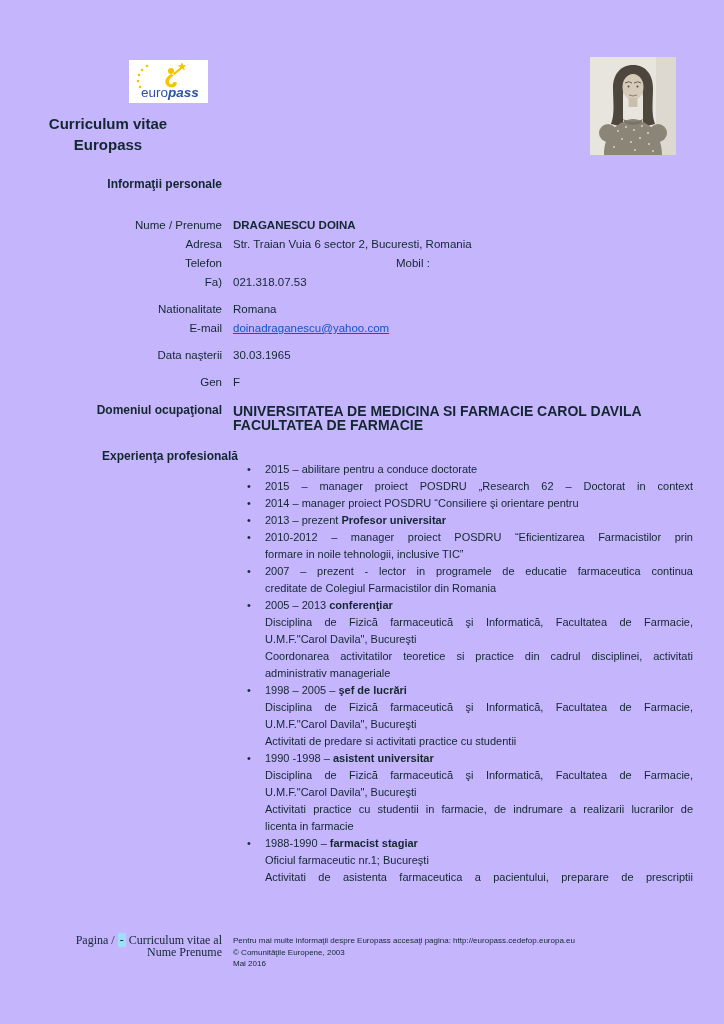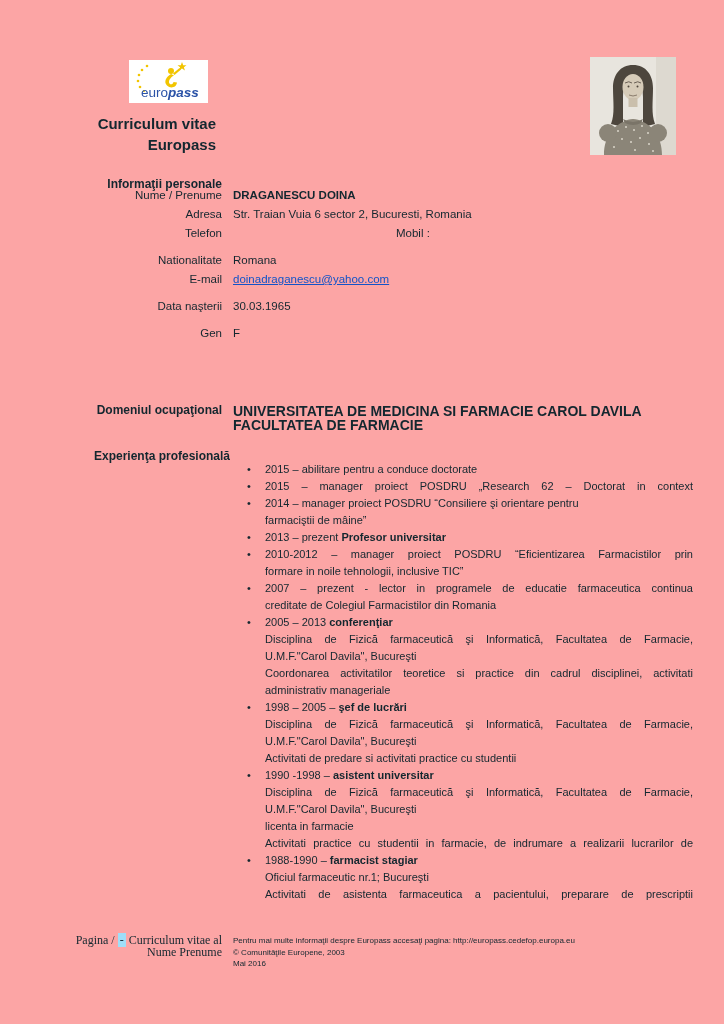--- a/index.html
+++ b/index.html
@@ -1,30 +1,30 @@
 <!DOCTYPE html>
 <html><head>
 <meta charset="utf-8">
 <style>
   html,body{margin:0;padding:0;background:#00b0f0;}
-  .page{position:relative;width:724px;height:1024px;background:#fca5a5;overflow:hidden;
+  .page{position:relative;width:724px;height:1024px;background:#c4b5fd;overflow:hidden;
         font-family:"Liberation Sans",sans-serif;color:#13272f;}
   
   .logo{position:absolute;left:129px;top:60px;width:79px;height:43px;background:#ffffff;}
   .logo svg{display:block;width:100%;height:100%;}
   
   .photo{position:absolute;left:590px;top:57px;width:86px;height:98px;}
   .photo svg{display:block;width:100%;height:100%;}
   
-  .cvtitle{position:absolute;left:0;top:113px;width:216px;text-align:right;
+  .cvtitle{position:absolute;left:0;top:113px;width:216px;text-align:center;
            font-weight:bold;font-size:15px;line-height:21px;}
   .pheading{position:absolute;left:0;top:177px;width:222px;text-align:right;font-weight:bold;font-size:12px;}
-  .eheading{position:absolute;left:8px;top:449px;width:222px;text-align:right;font-weight:bold;font-size:12px;}
-  
-  .rows{position:absolute;left:0;top:189px;right:30px;}
+  .eheading{position:absolute;left:16px;top:449px;width:222px;text-align:right;font-weight:bold;font-size:12px;}
+  
+  .rows{position:absolute;left:0;top:219px;right:30px;}
   .prow{display:flex;margin-bottom:6px;font-size:11.5px;line-height:13px;}
   .prow.gap{margin-top:14px;}
   .plabel{width:222px;text-align:right;flex:none;}
   .pvalue{margin-left:11px;flex:1;position:relative;}
   .mobil{position:absolute;left:163px;top:0;}
   .bold{font-weight:bold;}
   .email-link{color:#1353c8;text-decoration:underline;cursor:pointer;}
   
   .occ{position:absolute;left:0;top:404px;right:30px;display:flex;}
   .occ .plabel{font-weight:bold;font-size:12px;line-height:13px;}
@@ -109,20 +109,24 @@
         <div class="pvalue"><span class="bold">DRAGANESCU DOINA</span></div>
       </div>
       <div class="prow">
         <div class="plabel">Adresa</div>
         <div class="pvalue"><span>Str. Traian Vuia 6 sector 2, Bucuresti, Romania</span></div>
       </div>
       <div class="prow">
         <div class="plabel">Telefon</div>
         <div class="pvalue"><span></span><span class="mobil">Mobil :</span></div>
       </div>
+      <div class="prow">
+        <div class="plabel">Fa)</div>
+        <div class="pvalue"><span>021.318.07.53</span></div>
+      </div>
       <div class="prow gap">
         <div class="plabel">Nationalitate</div>
         <div class="pvalue"><span>Romana</span></div>
       </div>
       <div class="prow">
         <div class="plabel">E-mail</div>
         <div class="pvalue"><a class="email-link" href="#">doinadraganescu@yahoo.com</a></div>
       </div>
       <div class="prow gap">
         <div class="plabel">Data naşterii</div>
@@ -146,21 +150,20 @@
 
   <ul class="elist">
       <li>
         <div class="eline"><span>2015 – abilitare pentru a conduce doctorate</span></div>
       </li>
       <li>
         <div class="eline stretch"><span>2015 – manager proiect POSDRU „Research 62 – Doctorat in context</span></div>
       </li>
       <li>
         <div class="eline"><span>2014 – manager proiect POSDRU “Consiliere şi orientare pentru</span></div>
-        <div class="eline"><span>farmaciştii de mâine”</span></div>
       </li>
       <li>
         <div class="eline"><span>2013 – prezent </span><b>Profesor universitar</b></div>
       </li>
       <li>
         <div class="eline stretch"><span>2010-2012 – manager proiect POSDRU “Eficientizarea Farmacistilor prin</span></div>
         <div class="eline"><span>formare in noile tehnologii, inclusive TIC”</span></div>
       </li>
       <li>
         <div class="eline stretch"><span>2007 – prezent - lector in programele de educatie farmaceutica continua</span></div>
@@ -176,22 +179,22 @@
       <li>
         <div class="eline"><span>1998 – 2005 – </span><b>şef de lucrări</b></div>
         <div class="eline stretch"><span>Disciplina de Fizică farmaceutică şi Informatică, Facultatea de Farmacie,</span></div>
         <div class="eline"><span>U.M.F."Carol Davila", Bucureşti</span></div>
         <div class="eline"><span>Activitati de predare si activitati practice cu studentii</span></div>
       </li>
       <li>
         <div class="eline"><span>1990 -1998 – </span><b>asistent universitar</b></div>
         <div class="eline stretch"><span>Disciplina de Fizică farmaceutică şi Informatică, Facultatea de Farmacie,</span></div>
         <div class="eline"><span>U.M.F."Carol Davila", Bucureşti</span></div>
+        <div class="eline stretch"><span>Activitati practice cu studentii in farmacie, de indrumare a realizarii lucrarilor de</span></div>
         <div class="eline"><span>licenta in farmacie</span></div>
-        <div class="eline stretch"><span>Activitati practice cu studentii in farmacie, de indrumare a realizarii lucrarilor de</span></div>
       </li>
       <li>
         <div class="eline"><span>1988-1990 – </span><b>farmacist stagiar</b></div>
         <div class="eline"><span>Oficiul farmaceutic nr.1; Bucureşti</span></div>
         <div class="eline stretch"><span>Activitati de asistenta farmaceutica a pacientului, preparare de prescriptii</span></div>
       </li>
     </ul>
 
   <div class="footer-left">
     <div><span>Pagina / </span><span class="pgfield">-</span><span> Curriculum vitae al</span></div>

